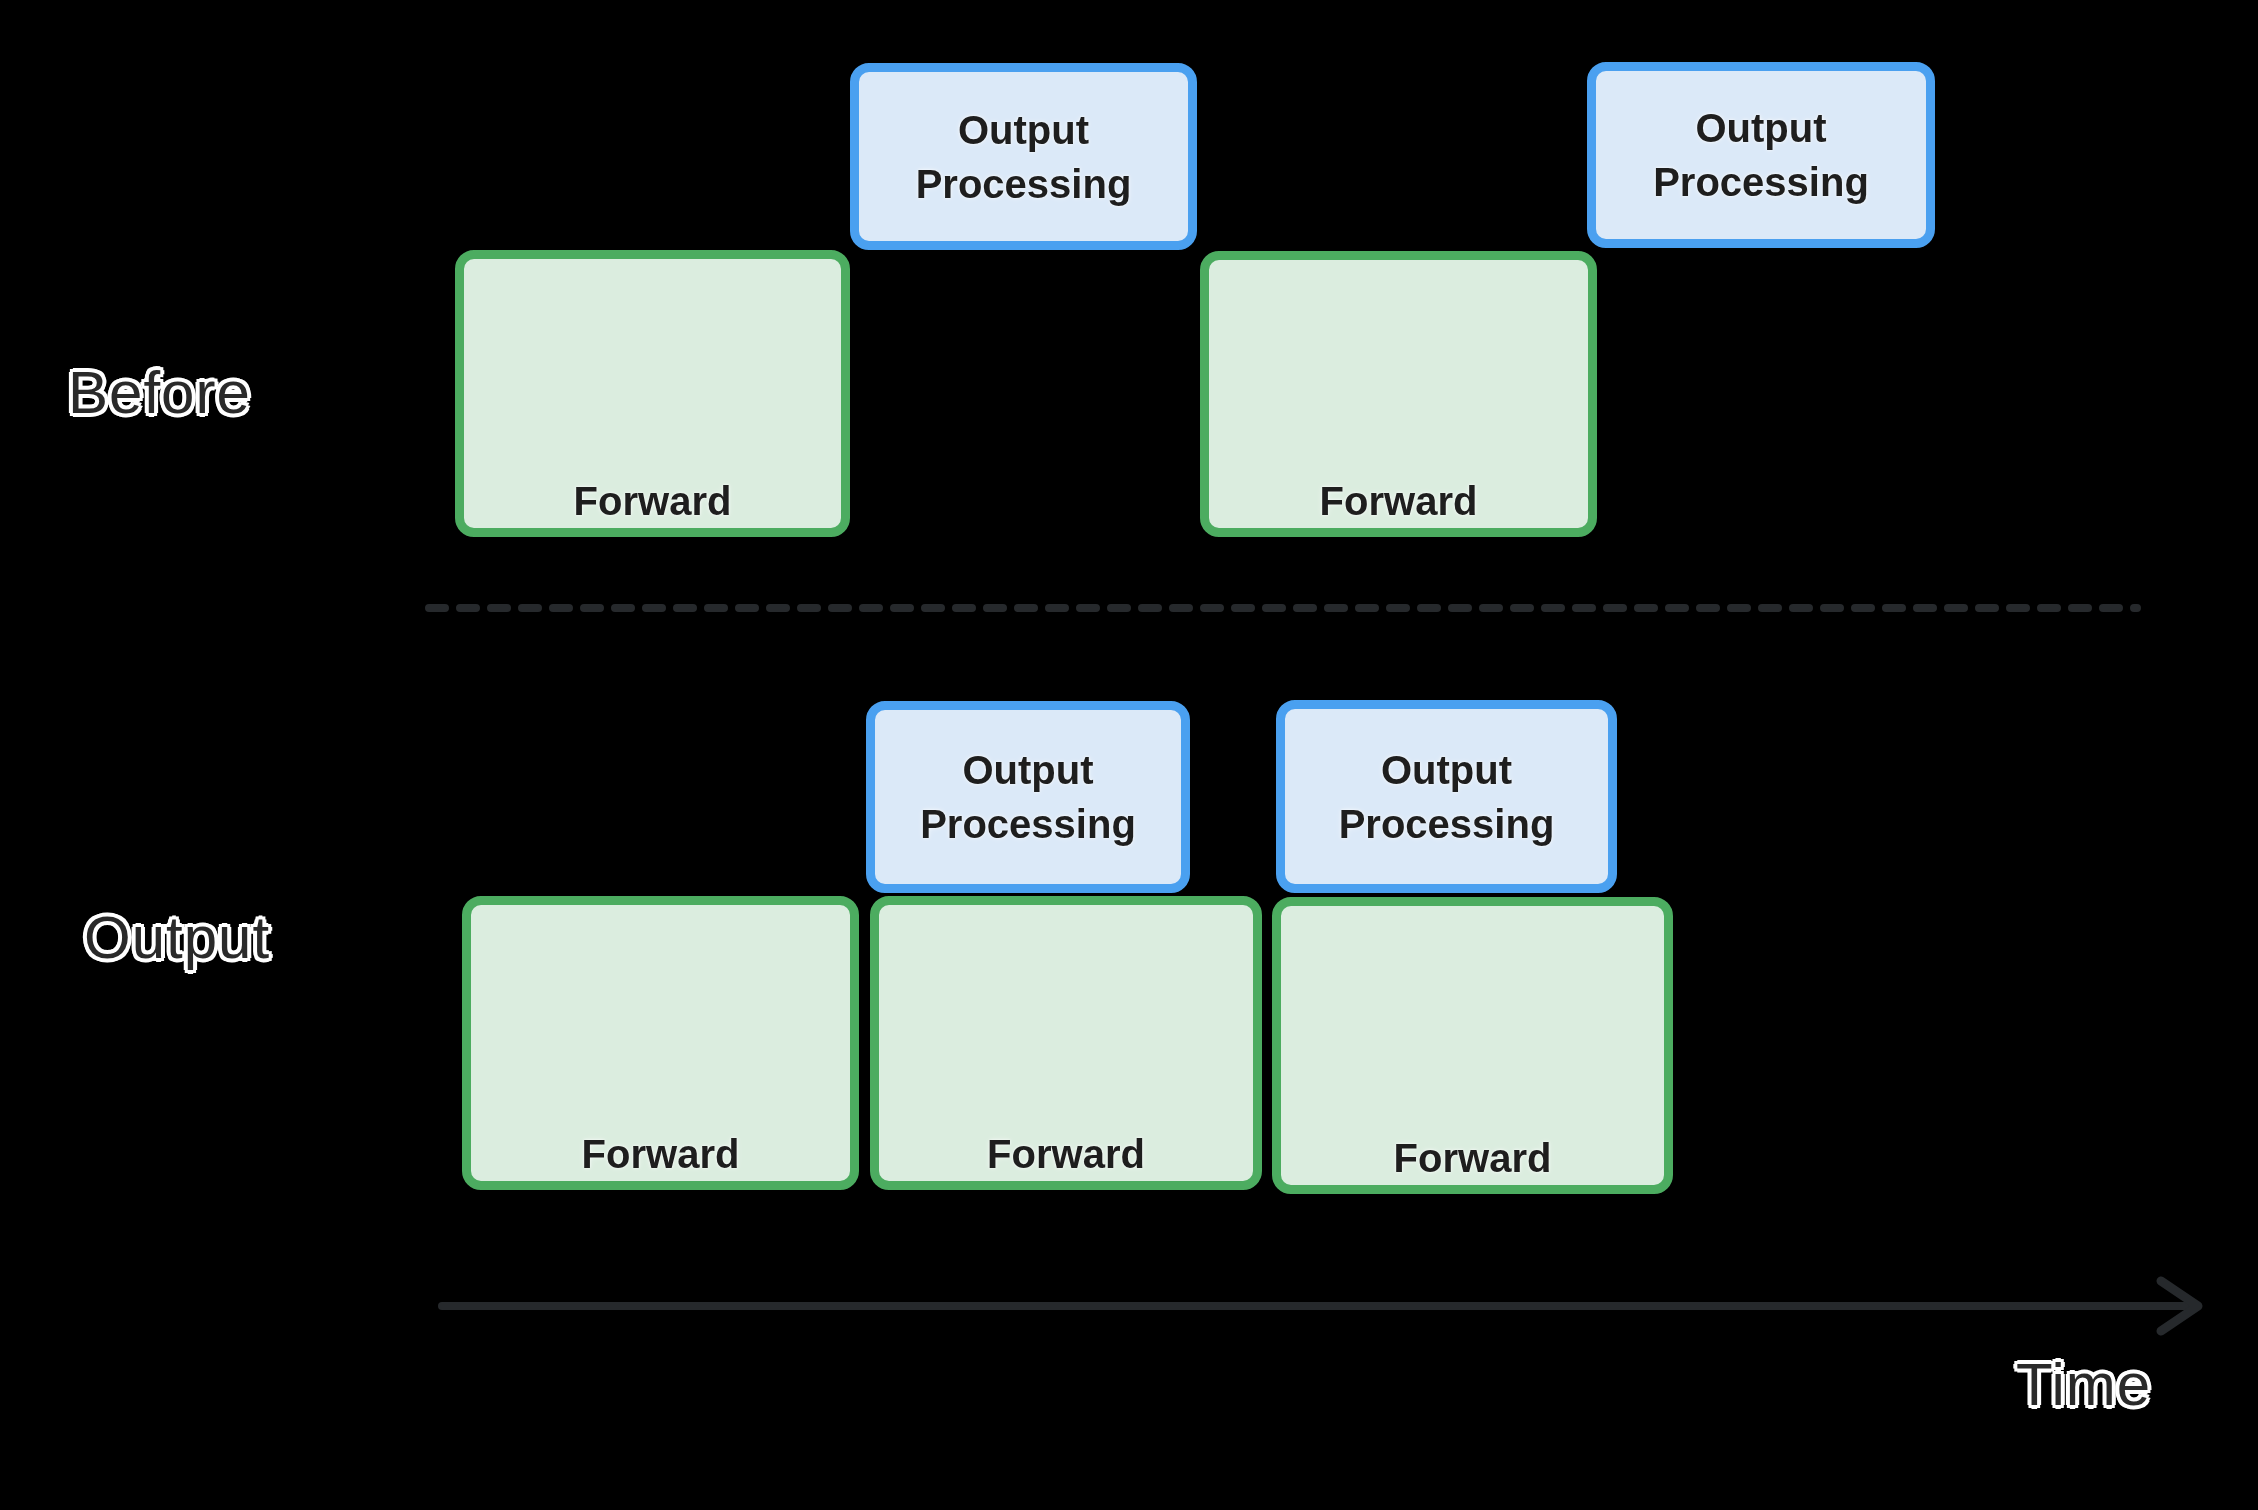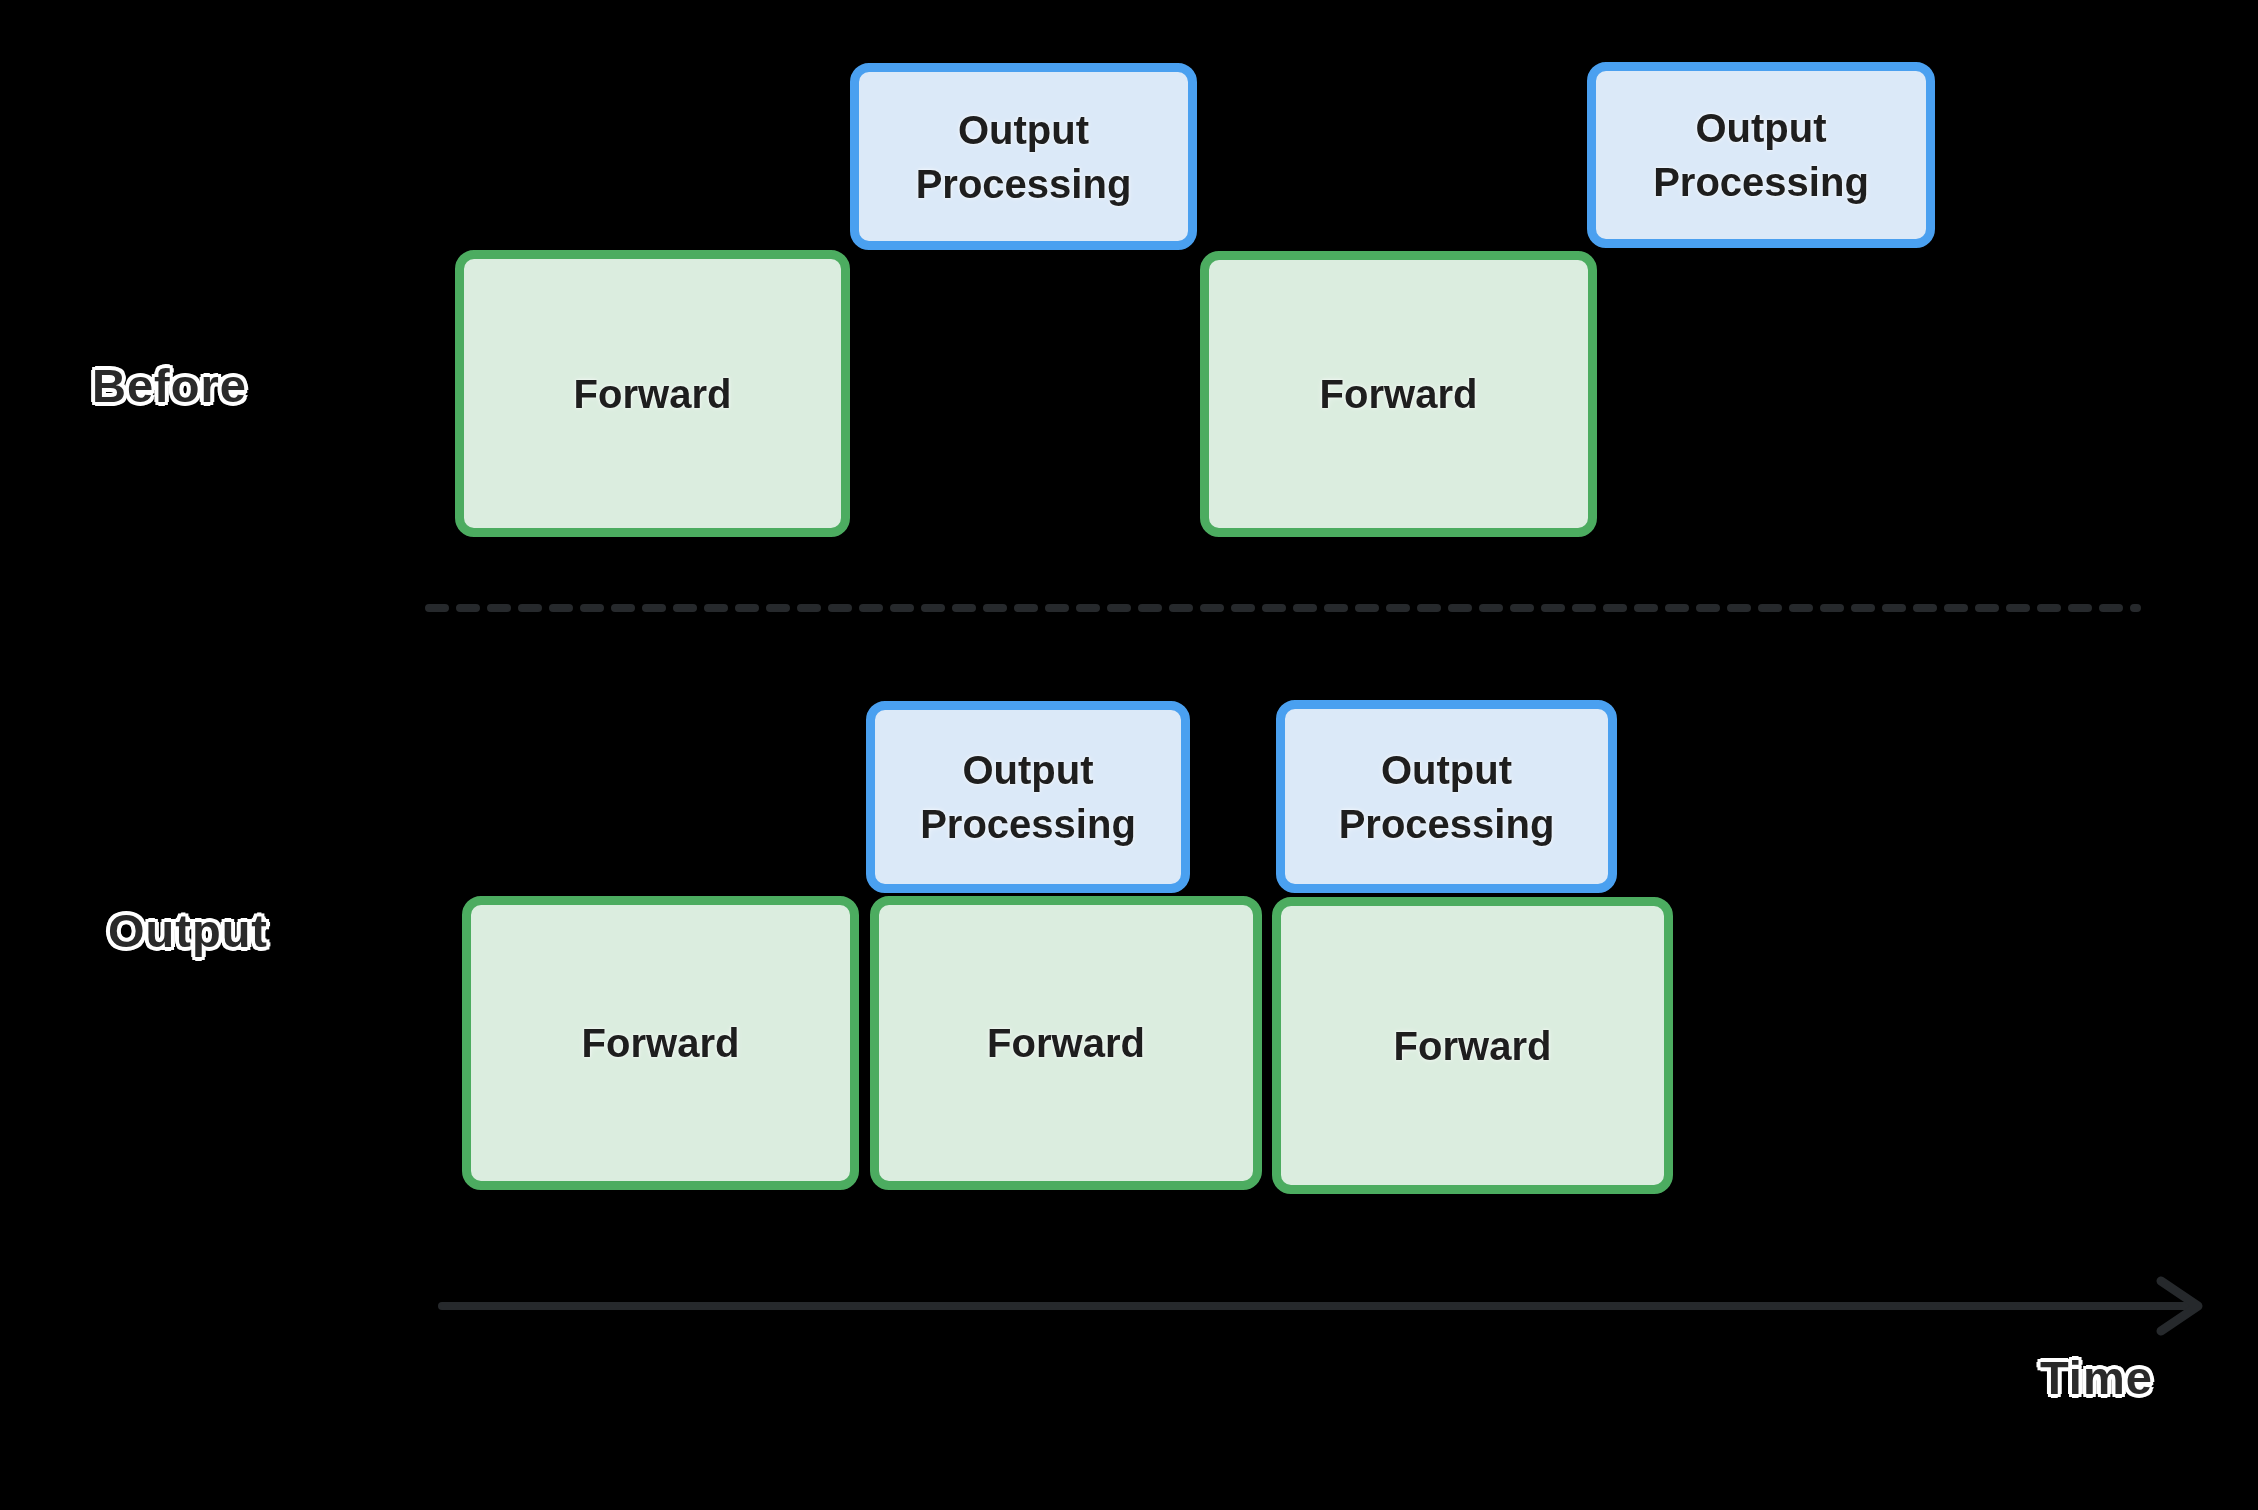--- a/index.html
+++ b/index.html
@@ -22,42 +22,41 @@
     overflow:hidden;
   }
   .lines{position:absolute;left:0;top:0;}
   .box{
     position:absolute;
     box-sizing:border-box;
     border-radius:19px;
     display:flex;align-items:center;justify-content:center;
     text-align:center;
   }
-  .box.green{background:var(--green-fill);border:9px solid var(--green-border);}
+  .box.green{background:var(--green-fill);border:9px solid var(--green-border);align-items:flex-end;}
   .box.blue{background:var(--blue-fill);border:9px solid var(--blue-border);}
   .box .lbl{
     font-weight:bold;
     font-size:40px;
     line-height:1.35;
     color:var(--box-text);
     padding:0 26px;
     text-shadow:0 0 3px rgba(255,255,255,.85),0 0 6px rgba(255,255,255,.45);
   }
   .side-label{
     position:absolute;
-    font-weight:bold;
-    font-size:47px;
+    font-weight:normal;
+    font-size:60px;
     letter-spacing:1px;
     color:var(--side-label-text);
     text-shadow:
       -3px -3px 0 var(--side-label-outline), 3px -3px 0 var(--side-label-outline),
       -3px  3px 0 var(--side-label-outline), 3px  3px 0 var(--side-label-outline),
       -4px  0   0 var(--side-label-outline), 4px  0   0 var(--side-label-outline),
        0   -4px 0 var(--side-label-outline), 0    4px 0 var(--side-label-outline);
-    margin-left: 24px;
   }
   
   #before-label{left:68px;top:358px;}
   #f1 {left:455px; top:250px; width:395px; height:287px;}
   #op1{left:850px; top:63px;  width:347px; height:187px;}
   #f2 {left:1200px;top:251px; width:397px; height:286px;}
   #op2{left:1587px;top:62px;  width:348px; height:186px;}
   
   #after-label{left:84px;top:903px;}
   #op3{left:866px; top:701px; width:324px; height:192px;}

